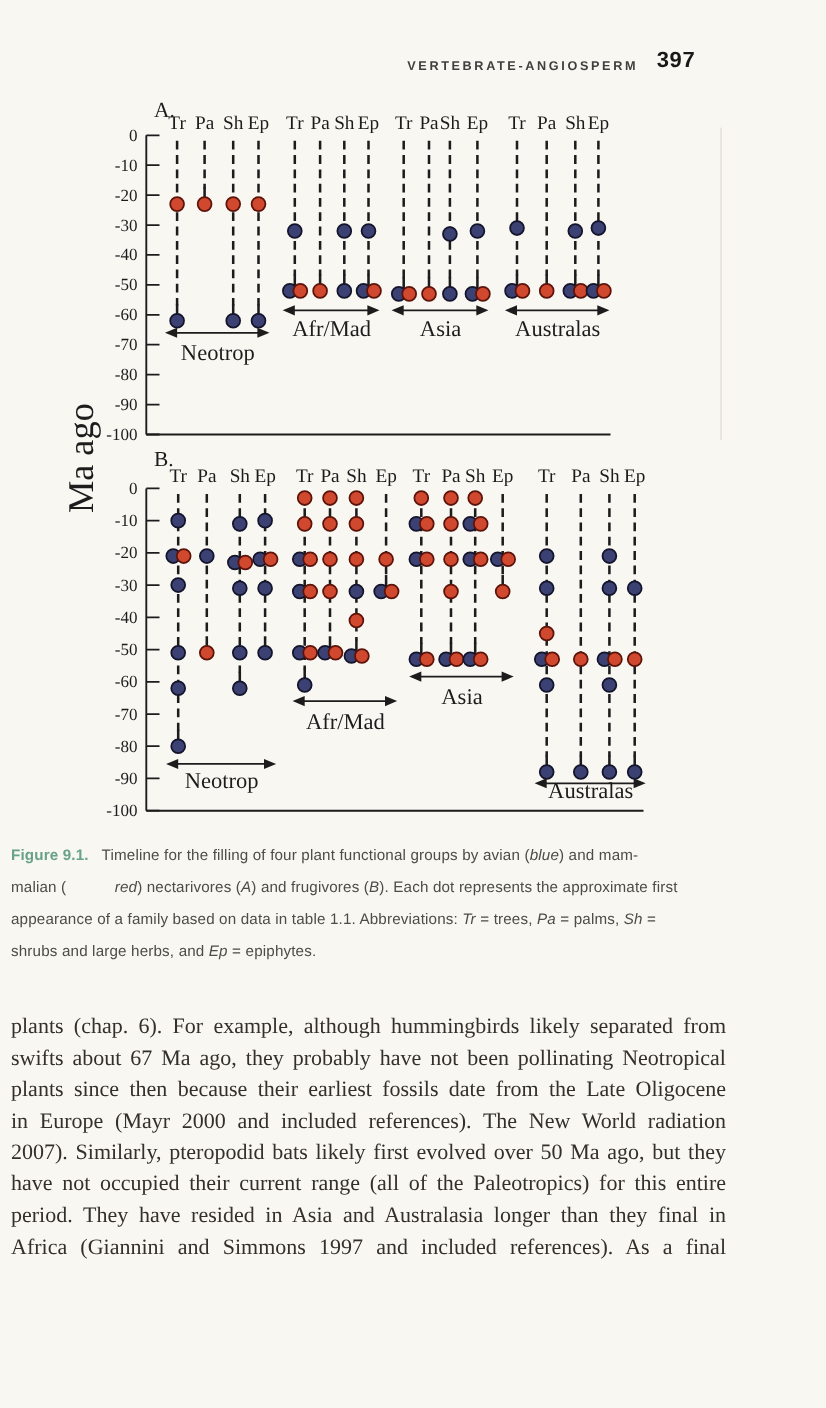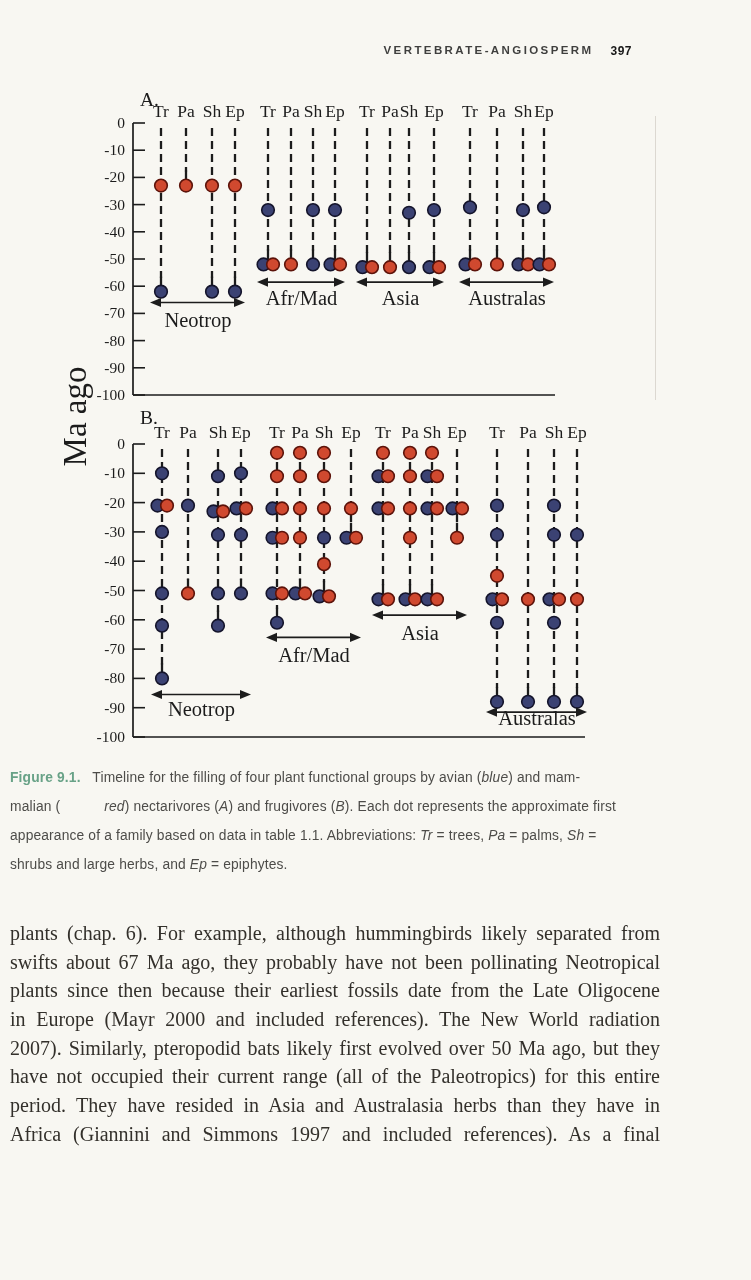--- a/index.html
+++ b/index.html
@@ -4,25 +4,25 @@
 <style>
   html,body{margin:0;padding:0;}
   .page{
     position:relative; width:751px; height:1280px;
     background:#f8f7f2; overflow:hidden;
     font-family:"Liberation Serif","DejaVu Serif",serif;
     color:#2f2b27;
   }
   .running-head{
     position:absolute; top:44px; right:119px;
-    display:flex; align-items:flex-start; gap:17px;
+    display:flex; align-items:flex-end; gap:17px;
     font-family:"Liberation Sans","DejaVu Sans",sans-serif;
   }
   .running-title{ font-size:11.5px; letter-spacing:2.4px; font-weight:600; color:#3f3f3e;}
-  .page-number{ font-size:12px; font-weight:700; color:#181818; letter-spacing:.5px;}
+  .page-number{ font-size:20px; font-weight:700; color:#181818; letter-spacing:.5px;}
   .ma-ago{
     position:absolute; left:-10px; top:398px; width:170px; text-align:center;
     transform:rotate(-90deg); transform-origin:center;
     font-size:33px; color:#1c1c1c;
   }
   .chart{ position:absolute; }
   #chart-a{ left:85px; top:90px; }
   #chart-b{ left:85px; top:406px; }
   svg text{ font-family:"Liberation Serif","DejaVu Serif",serif; fill:#1c1c1c; }
   .margin-line{
@@ -367,16 +367,16 @@
       <div class="cap-line"><span>shrubs and large herbs, and </span><span style="font-style: italic;">Ep</span><span> = epiphytes.</span></div>
     </div>
 
   <div class="body-text" id="body-text">
       <div class="body-line">plants (chap. 6). For example, although hummingbirds likely separated from</div>
       <div class="body-line">swifts about 67 Ma ago, they probably have not been pollinating Neotropical</div>
       <div class="body-line">plants since then because their earliest fossils date from the Late Oligocene</div>
       <div class="body-line">in Europe (Mayr 2000 and included references). The New World radiation</div>
       <div class="body-line">2007). Similarly, pteropodid bats likely first evolved over 50 Ma ago, but they</div>
       <div class="body-line">have not occupied their current range (all of the Paleotropics) for this entire</div>
-      <div class="body-line">period. They have resided in Asia and Australasia herbs than they have in</div>
+      <div class="body-line">period. They have resided in Asia and Australasia longer than they final in</div>
       <div class="body-line">Africa (Giannini and Simmons 1997 and included references). As a final</div>
     </div>
 </div>
 
 </body></html>

